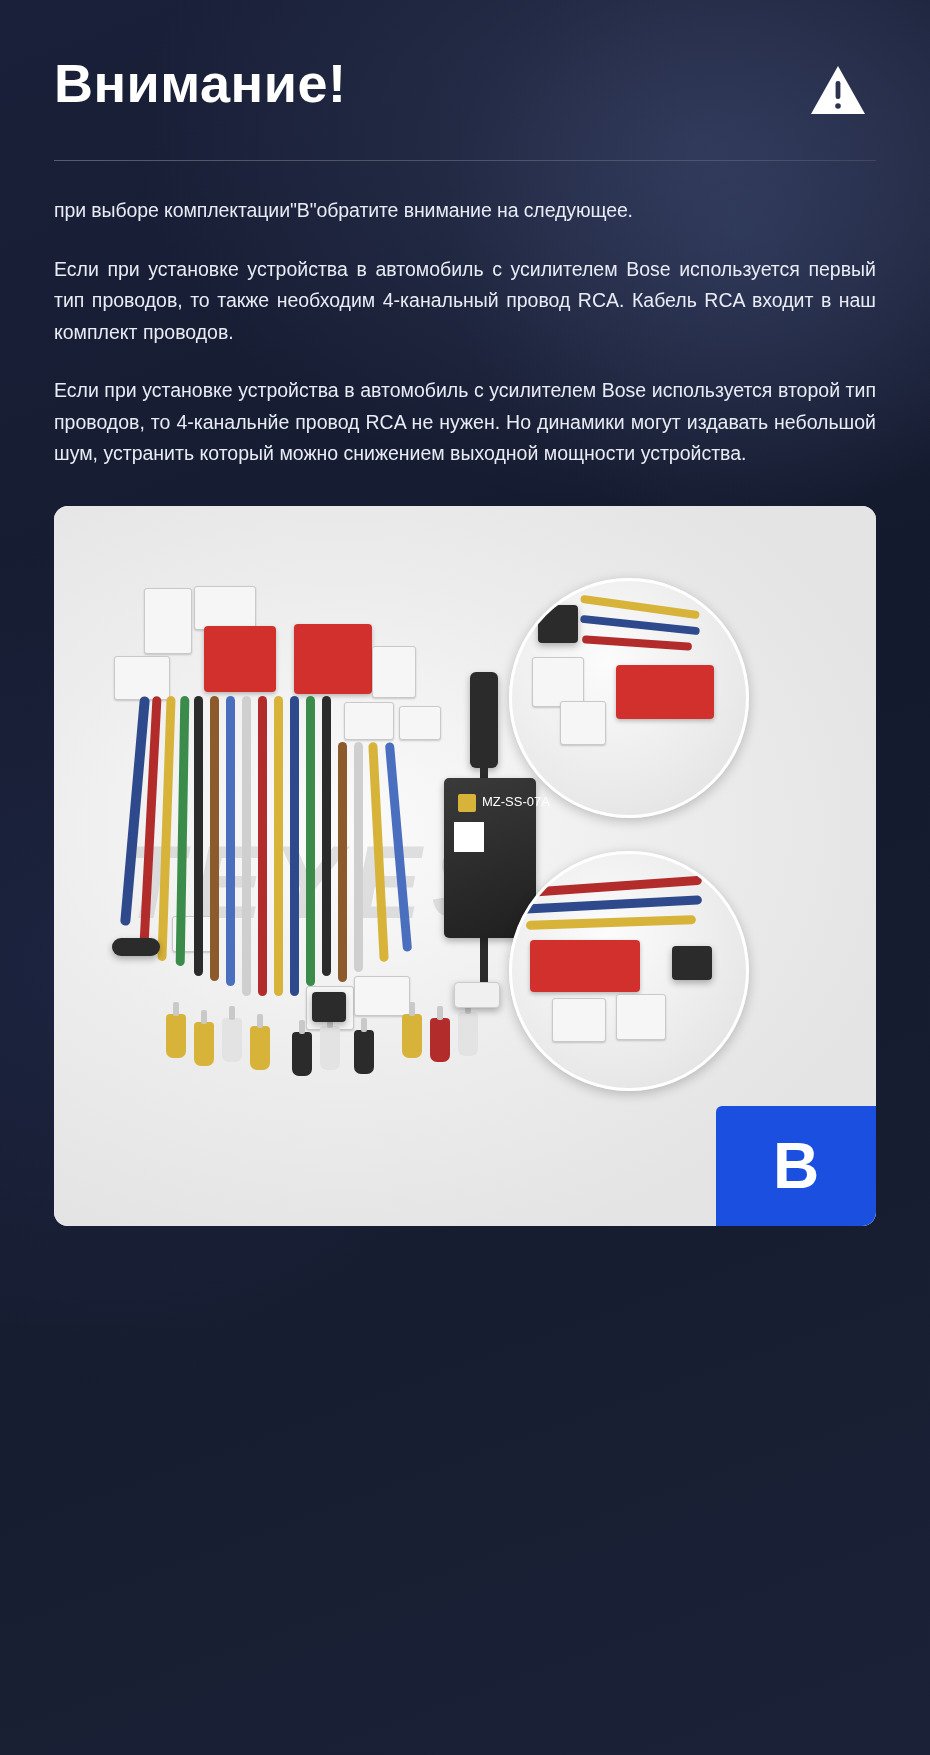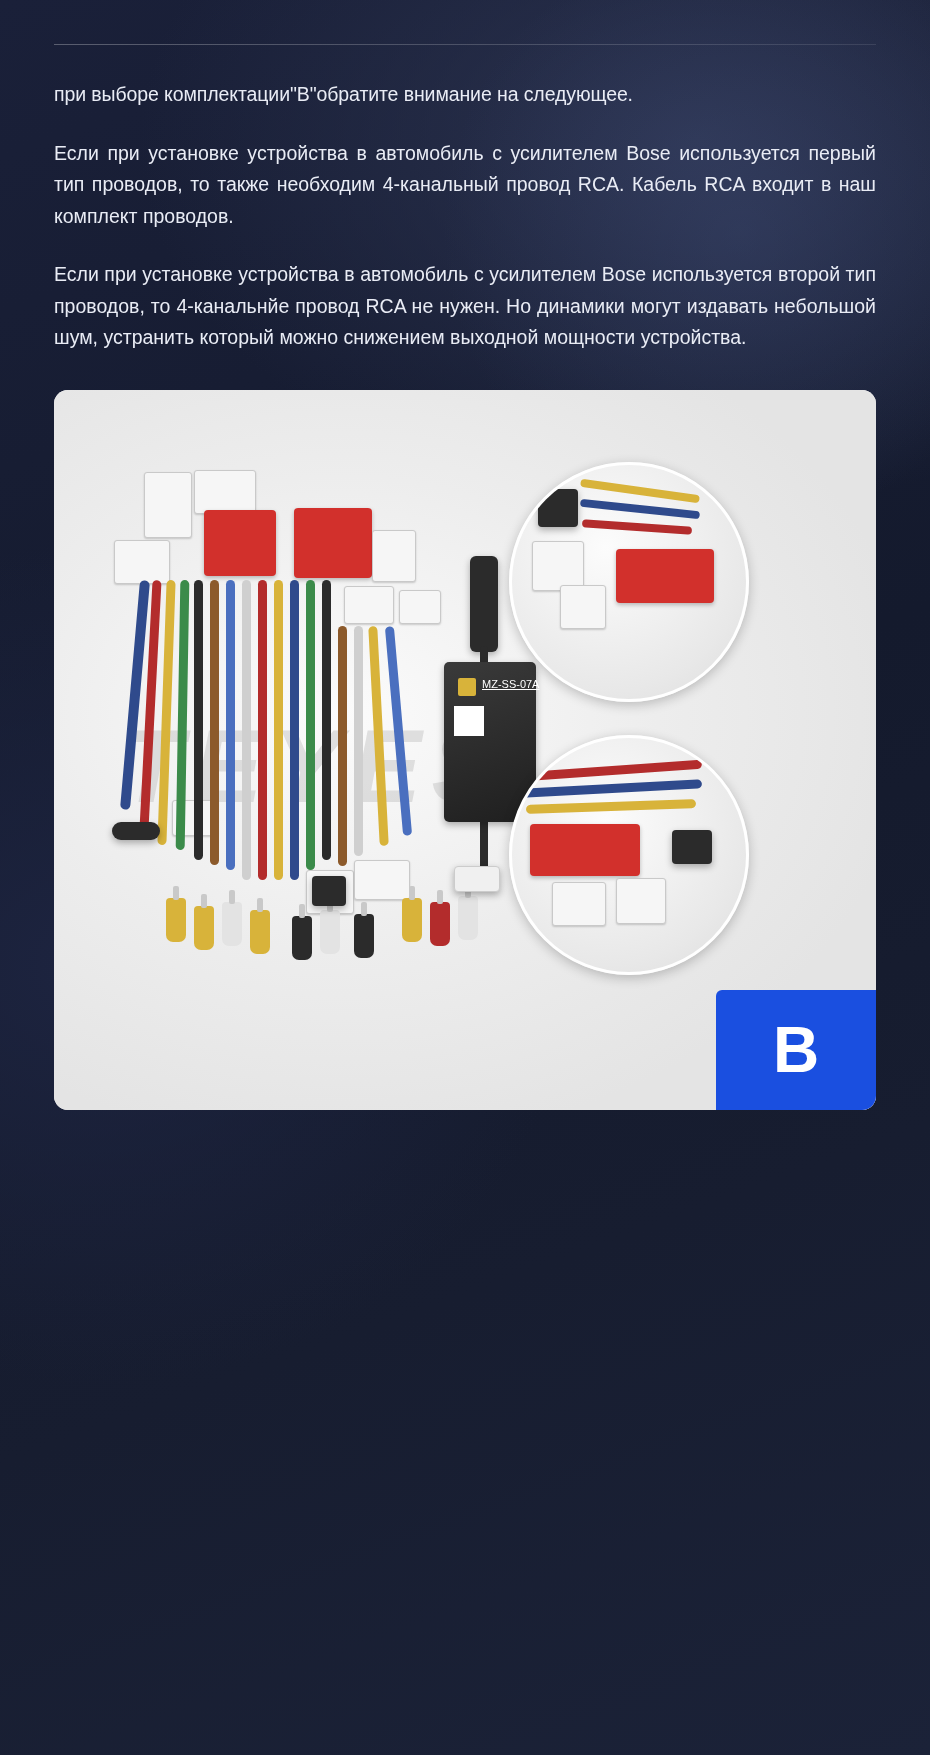--- a/index.html
+++ b/index.html
@@ -175,20 +175,28 @@
     font-size: 64px;
     font-weight: bold;
     line-height: 1;
   }
 </style>
 </head>
 <body>
 
 <div class="page">
 
+  <div class="header">
+    <div class="title">Внимание!</div>
+    <svg class="warn-icon" viewBox="0 0 56 52">
+      <path d="M28 2 L55 50 L1 50 Z" fill="#ffffff"></path>
+      <rect x="25.6" y="17" width="4.8" height="18" rx="2.2" fill="#2b3350"></rect>
+      <circle cx="28" cy="42" r="2.8" fill="#2b3350"></circle>
+    </svg>
+  </div>
 
   <div class="divider"></div>
 
   <div class="body">
     <p class="para lead">при выборе комплектации"В"обратите внимание на следующее.</p>
     <p class="para">Если при установке устройства в автомобиль с усилителем Bose используется первый тип проводов, то также необходим 4-канальный провод RCA. Кабель RCA входит в наш комплект проводов.</p>
     <p class="para">Если при установке устройства в автомобиль с усилителем Bose используется второй тип проводов, то 4-канальнйе провод RCA не нужен. Но динамики могут издавать небольшой шум, устранить который можно снижением выходной мощности устройства.</p>
   </div>
 
   <div class="photo-card">
@@ -237,21 +245,21 @@
       <div class="rca" style="left:376px; top:512px; background:#b32c2c;"></div>
       <div class="rca" style="left:404px; top:506px; background:#e3e3e3;"></div>
 
       <div class="box-black" style="left:58px;  top:432px; width:48px; height:18px; border-radius:9px;"></div>
       <div class="box-black" style="left:258px; top:486px; width:34px; height:30px;"></div>
 
       <div class="box-black" style="left:416px; top:166px; width:28px; height:96px; border-radius:6px;"></div>
       <div class="wire" style="left:426px; top:256px; width:8px; height:230px; background:#2b2b2b;"></div>
       <div class="box-black" style="left:390px; top:272px; width:92px; height:160px; border-radius:5px; background:linear-gradient(160deg,#3a3a3a,#1f1f1f);"></div>
       <div style="position:absolute; left:404px; top:288px; width:18px; height:18px; background:#d8b33a; border-radius:2px;"></div>
-      <div style="position:absolute; left:428px; top:288px; color:#ffffff; font-size:11px; font-family:'Liberation Sans', sans-serif;text-decoration:underline;">MZ-SS-07A</div>
+      <div style="position:absolute; left:428px; top:288px; color:#ffffff; font-size:13px; font-family:'Liberation Sans', sans-serif;">MZ-SS-07A</div>
       <div style="position:absolute; left:400px; top:316px; width:30px; height:30px; background:#ffffff;"></div>
       <div class="box-black" style="left:400px; top:476px; width:46px; height:26px; background:#f0f0f0; border:1px solid #ccc;"></div>
 
       <div class="bubble top">
         <div class="connector-white" style="left:20px; top:76px; width:52px; height:50px;"></div>
         <div class="connector-white" style="left:48px; top:120px; width:46px; height:44px;"></div>
         <div class="connector-red" style="left:104px; top:84px; width:98px; height:54px;"></div>
         <div class="box-black" style="left:26px; top:24px; width:40px; height:38px;"></div>
         <div class="wire" style="left:68px; top:22px; width:120px; height:8px; background:#d8b33a; transform:rotate(8deg);"></div>
         <div class="wire" style="left:68px; top:40px; width:120px; height:8px; background:#2f4a8c; transform:rotate(6deg);"></div>

